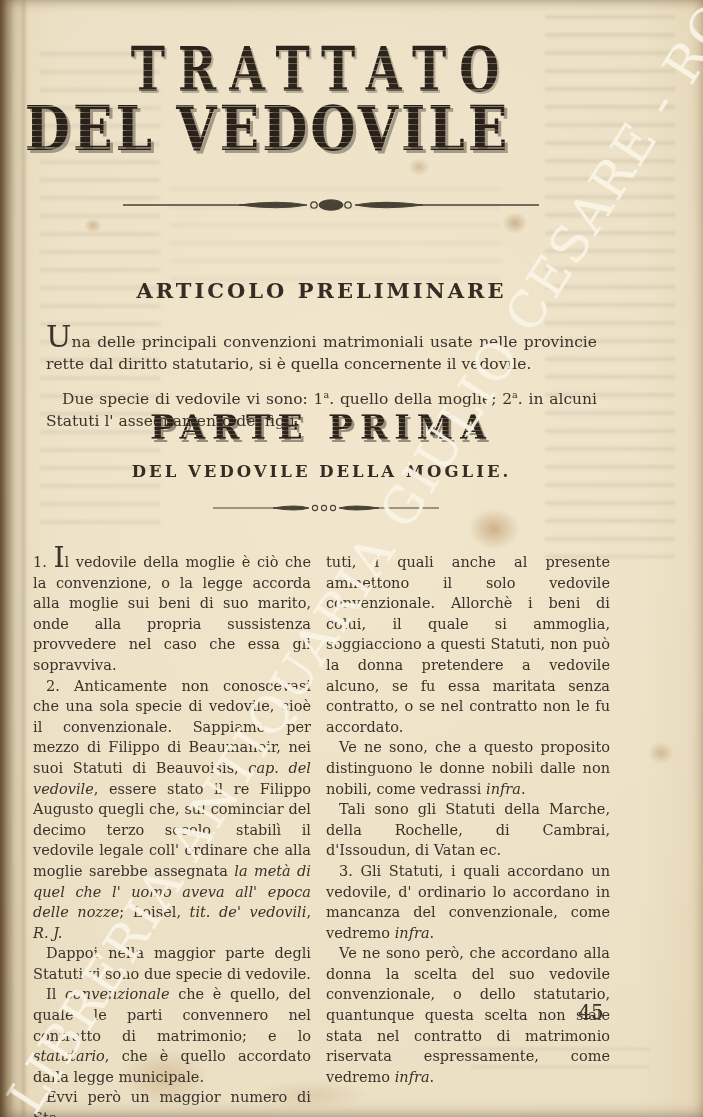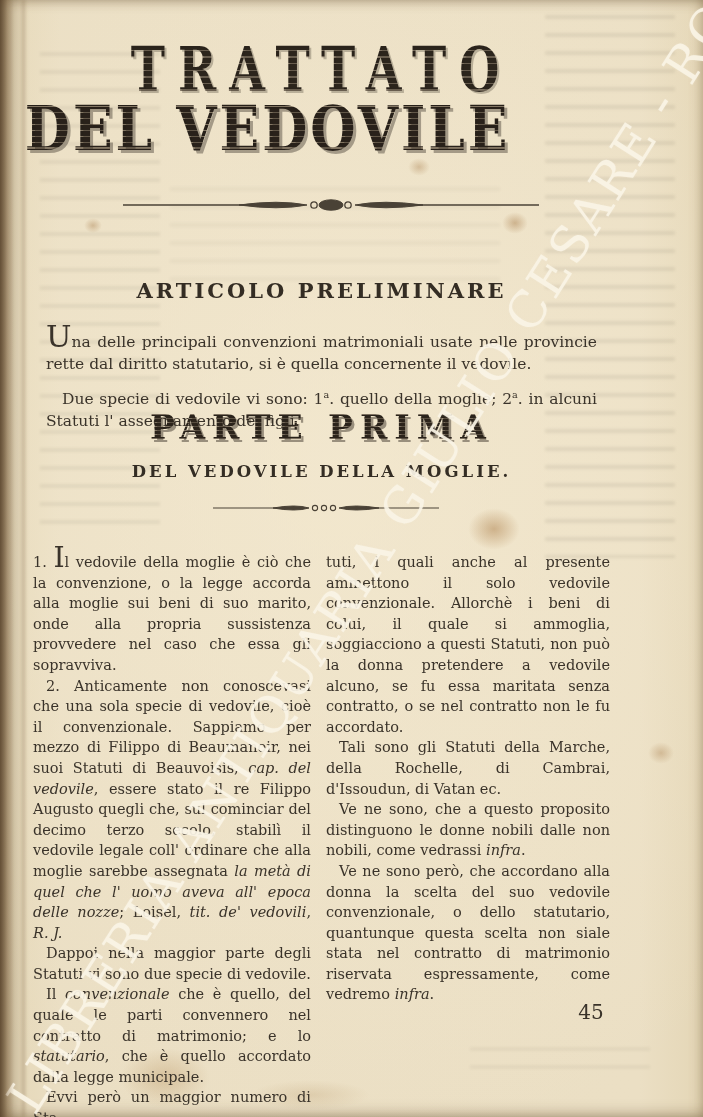--- a/index.html
+++ b/index.html
@@ -162,22 +162,23 @@
       <div class="col left">
         <p><span>1. </span><span class="initial">I</span><span>l vedovile della moglie è ciò che la convenzione, o la legge accorda alla moglie sui beni di suo marito, onde alla propria sussistenza provvedere nel caso che essa gli sopravviva.</span></p>
         <p class="indent"><span>2. Anticamente non conoscevasi che una sola specie di vedovile, cioè il convenzionale. Sappiamo per mezzo di Filippo di Beaumanoir, nei suoi Statuti di Beauvoisis, </span><span class="it">cap. del vedovile</span><span>, essere stato il re Filippo Augusto quegli che, sul cominciar del decimo terzo secolo, stabilì il vedovile legale coll' ordinare che alla moglie sarebbe assegnata </span><span class="it">la metà di quel che l' uomo aveva all' epoca delle nozze</span><span>; Loisel, </span><span class="it">tit. de' vedovili</span><span>, </span><span class="it">R. J.</span></p>
         <p class="indent"><span>Dappoi nella maggior parte degli Statuti vi sono due specie di vedovile.</span></p>
         <p class="indent"><span>Il </span><span class="it">convenzionale</span><span> che è quello, del quale le parti convennero nel contratto di matrimonio; e lo </span><span class="it">statutario</span><span>, che è quello accordato dalla legge municipale.</span></p>
         <p class="indent"><span>Evvi però un maggior numero di Sta-</span></p>
         <div class="sig">Pothier, Trat. del Vedovile</div>
       </div>
       <div class="col right">
         <p><span>tuti, i quali anche al presente ammettono il solo vedovile convenzionale. Allorchè i beni di colui, il quale si ammoglia, soggiacciono a questi Statuti, non può la donna pretendere a vedovile alcuno, se fu essa maritata senza contratto, o se nel contratto non le fu accordato.</span></p>
+        <p class="indent"><span>Ve ne sono, che a questo proposito distinguono le donne nobili dalle non nobili, come vedrassi </span><span class="it">infra</span><span>.</span></p>
         <p class="indent"><span>Tali sono gli Statuti della Marche, della Rochelle, di Cambrai, d'Issoudun, di Vatan ec.</span></p>
-        <p class="indent"><span>Ve ne sono, che a questo proposito distinguono le donne nobili dalle non nobili, come vedrassi </span><span class="it">infra</span><span>.</span></p>
+        <p class="indent"><span>3. Gli Statuti, i quali accordano un vedovile, d' ordinario lo accordano in mancanza del convenzionale, come vedremo </span><span class="it">infra</span><span>.</span></p>
         <p class="indent"><span>Ve ne sono però, che accordano alla donna la scelta del suo vedovile convenzionale, o dello statutario, quantunque questa scelta non siale stata nel contratto di matrimonio riservata espressamente, come vedremo </span><span class="it">infra</span><span>.</span></p>
       </div>
     </div>
   </div>
 
   <div class="pagenum">45</div>
 
   <div class="watermark">LIBRERIA ANTIQUARIA GIULIO CESARE - ROMA</div>
 
   <div class="edge-strip"></div>

